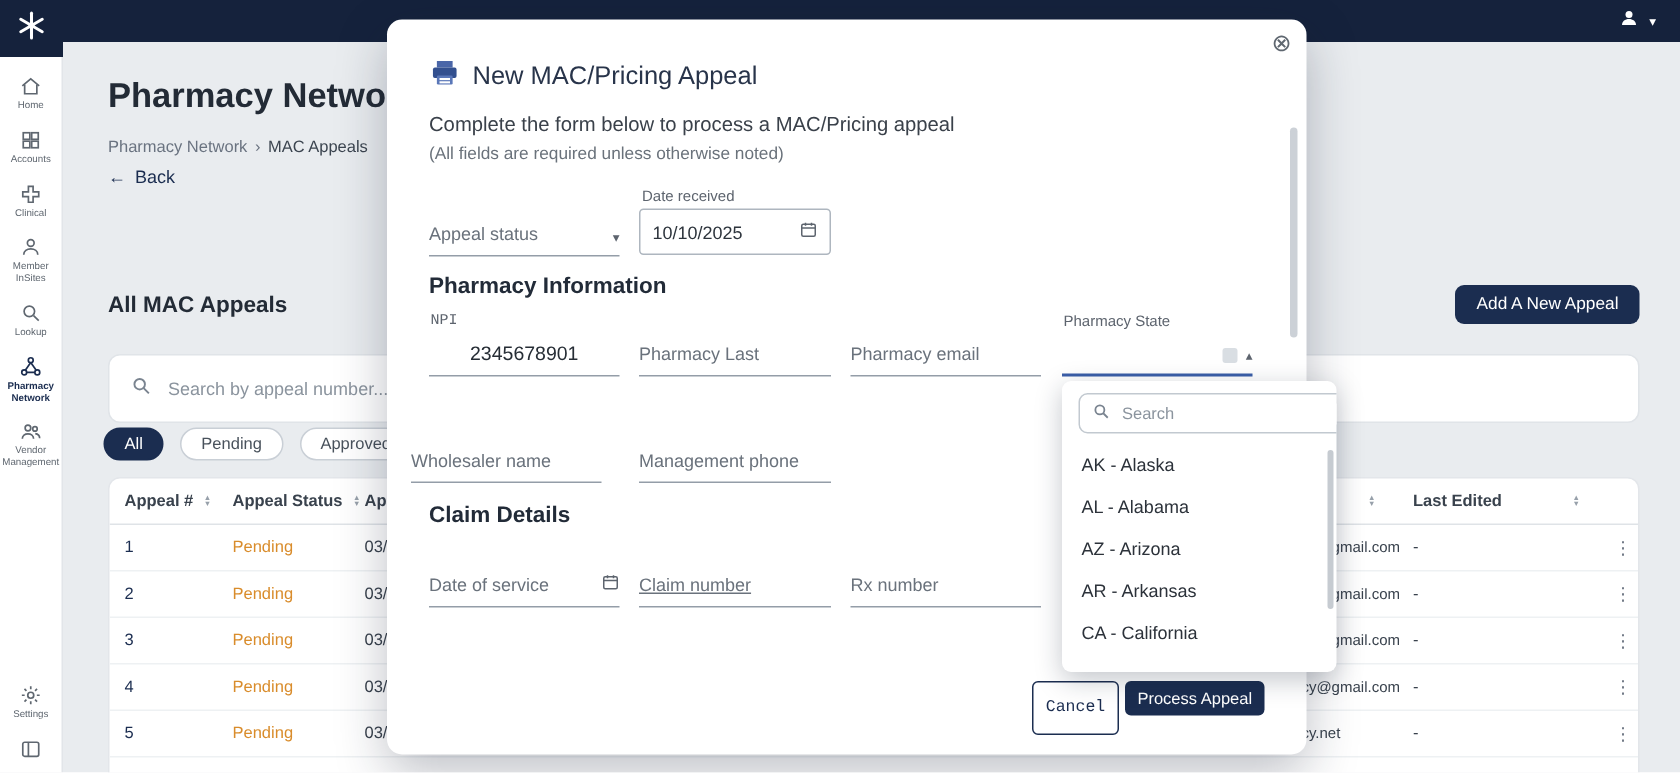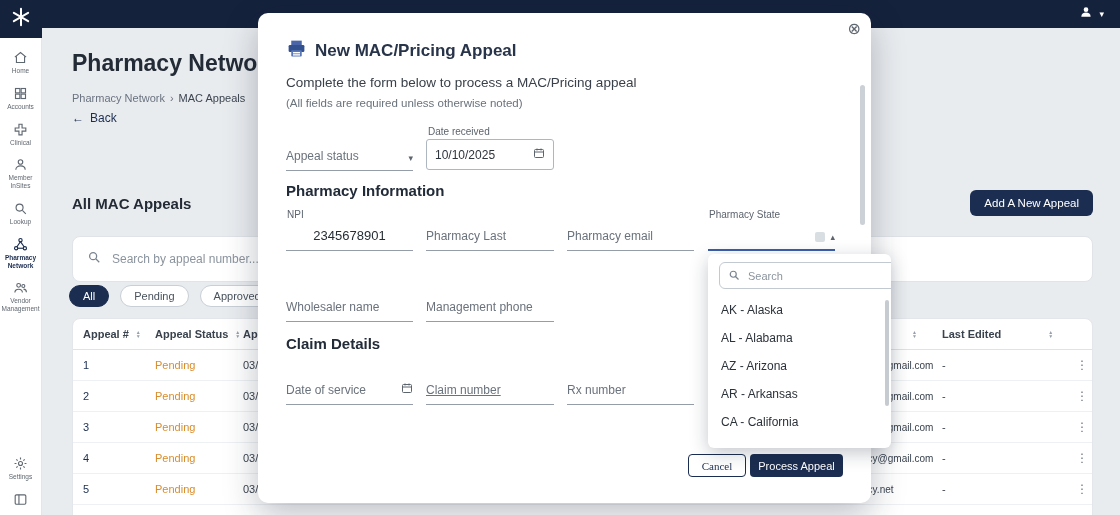--- a/index.html
+++ b/index.html
@@ -44,32 +44,32 @@
   .trow span{white-space:nowrap;overflow:hidden;}
   .trow .num{color:#1b2d50;cursor:pointer;}
   .trow .pending{color:#d98c2b;}
   .trow .email{font-size:10px;}
   .rowmenu{color:#6a7380;font-size:12px;cursor:pointer;}
 
   
   .modal{position:absolute;left:258px;top:13px;width:613px;height:490px;background:#fff;border-radius:10px;box-shadow:0 12px 34px rgba(20,30,50,.28);z-index:5;}
   .close{position:absolute;right:10px;top:6px;font-size:16px;color:#5f6770;cursor:pointer;}
   .m-icon{position:absolute;left:28px;top:25px;}
-  .m-title{position:absolute;left:57px;top:28px;font-size:17px;font-weight:bold;color:#28344a;}
+  .m-title{position:absolute;left:57px;top:28px;font-size:17px;font-weight:normal;color:#28344a;}
   .m-intro1{position:absolute;left:28px;top:62px;font-size:13.5px;color:#3a414a;}
   .m-intro2{position:absolute;left:28px;top:84px;font-size:11.5px;color:#6a727b;}
   .ufield{position:absolute;height:32px;border-bottom:1px solid #949da8;display:flex;align-items:flex-end;justify-content:space-between;padding-bottom:7px;box-sizing:border-box;font-size:12px;color:#6a727c;cursor:text;}
   .ufield.filled{color:#262d35;font-size:13px;justify-content:center;}
   .flabel{position:absolute;font-size:10px;color:#5d646e;}
   .m-section{position:absolute;font-size:15px;font-weight:bold;color:#222b38;}
   .datebox{position:absolute;left:168px;top:126px;width:128px;height:31px;border:1px solid #aeb6bf;border-radius:3px;display:flex;align-items:center;justify-content:space-between;padding:0 8px;box-sizing:border-box;font-size:12px;color:#2e353d;cursor:text;}
   .chev{color:#5d646e;font-size:9px;}
   .adorn{display:inline-flex;align-items:center;gap:5px;}
   .sq{width:10px;height:10px;background:#d9dee3;border-radius:2px;display:inline-block;}
-  .m-btn-cancel{position:absolute;left:430px;top:441px;width:58px;height:23px;border:1px solid #1b2d50;border-radius:4px;background:#fff;color:#1b2d50;font-size:11px;cursor:pointer;font-family:Liberation Serif, serif;}
+  .m-btn-cancel{position:absolute;left:430px;top:441px;width:58px;height:36px;border:1px solid #1b2d50;border-radius:4px;background:#fff;color:#1b2d50;font-size:11px;cursor:pointer;font-family:Liberation Mono, monospace;}
   .m-btn-process{position:absolute;left:492px;top:441px;width:93px;height:23px;border:none;border-radius:4px;background:#1b2d50;color:#fff;font-size:11px;cursor:pointer;font-family:inherit;}
   .m-scroll{position:absolute;right:6px;top:72px;width:5px;height:140px;border-radius:3px;background:#ccd1d7;cursor:grab;}
 
   
   .dropdown{position:absolute;left:450px;top:241px;width:183px;height:194px;background:#fff;border-radius:6px;box-shadow:0 5px 18px rgba(20,30,50,.25);z-index:6;overflow:hidden;}
   .dd-search{position:absolute;left:11px;top:8px;width:189px;height:27px;border:1px solid #c2c9d0;border-radius:6px;display:flex;align-items:center;gap:6px;padding:0 8px;box-sizing:border-box;}
   .dd-search input{border:none;outline:none;width:100%;font-size:11px;font-family:inherit;}
   .dd-opts{position:absolute;left:0;top:42px;width:100%;}
   .dd-opt{height:28px;display:flex;align-items:center;padding-left:13px;font-size:12px;color:#2c323a;cursor:pointer;}
   .dd-scroll{position:absolute;right:2px;top:46px;width:4px;height:106px;border-radius:2px;background:#c6cbd1;cursor:grab;}
@@ -345,41 +345,41 @@
       <span><svg width="12" height="12" viewBox="0 0 24 24" fill="none" stroke="#5d646e" stroke-width="2">
             <rect x="3" y="5" width="18" height="16" rx="2"></rect>
             <line x1="3" y1="10" x2="21" y2="10"></line>
             <line x1="8" y1="3" x2="8" y2="7"></line>
             <line x1="16" y1="3" x2="16" y2="7"></line>
           </svg></span>
     </div>
 
     <span class="m-section" style="left:28px;top:169px;">Pharmacy Information</span>
 
-    <span class="flabel" style="left:29px;top:196px;">NPI</span>
+    <span class="flabel" style="left:29px;top:196px;font-family:Liberation Mono, monospace;">NPI</span>
     <div class="ufield filled" style="left:28px;top:206px;width:127px;">
       <span>2345678901</span>
     </div>
     <div class="ufield" style="left:168px;top:206px;width:128px;">
       <span>Pharmacy Last</span>
     </div>
     <div class="ufield" style="left:309px;top:206px;width:127px;">
       <span>Pharmacy email</span>
     </div>
 
     <span class="flabel" style="left:451px;top:196px;">Pharmacy State</span>
     <div class="ufield" style="left:450px;top:206px;width:127px;border-bottom:2px solid #3b5ea8;">
       <span></span>
       <span class="adorn">
         <span class="sq"></span>
         <span class="chev">▴</span>
       </span>
     </div>
 
-    <div class="ufield" style="left:28px;top:277px;width:127px;">
+    <div class="ufield" style="left:16px;top:277px;width:127px;">
       <span>Wholesaler name</span>
     </div>
     <div class="ufield" style="left:168px;top:277px;width:128px;">
       <span>Management phone</span>
     </div>
 
     <span class="m-section" style="left:28px;top:322px;">Claim Details</span>
 
     <div class="ufield" style="left:28px;top:360px;width:127px;">
       <span>Date of service</span>

